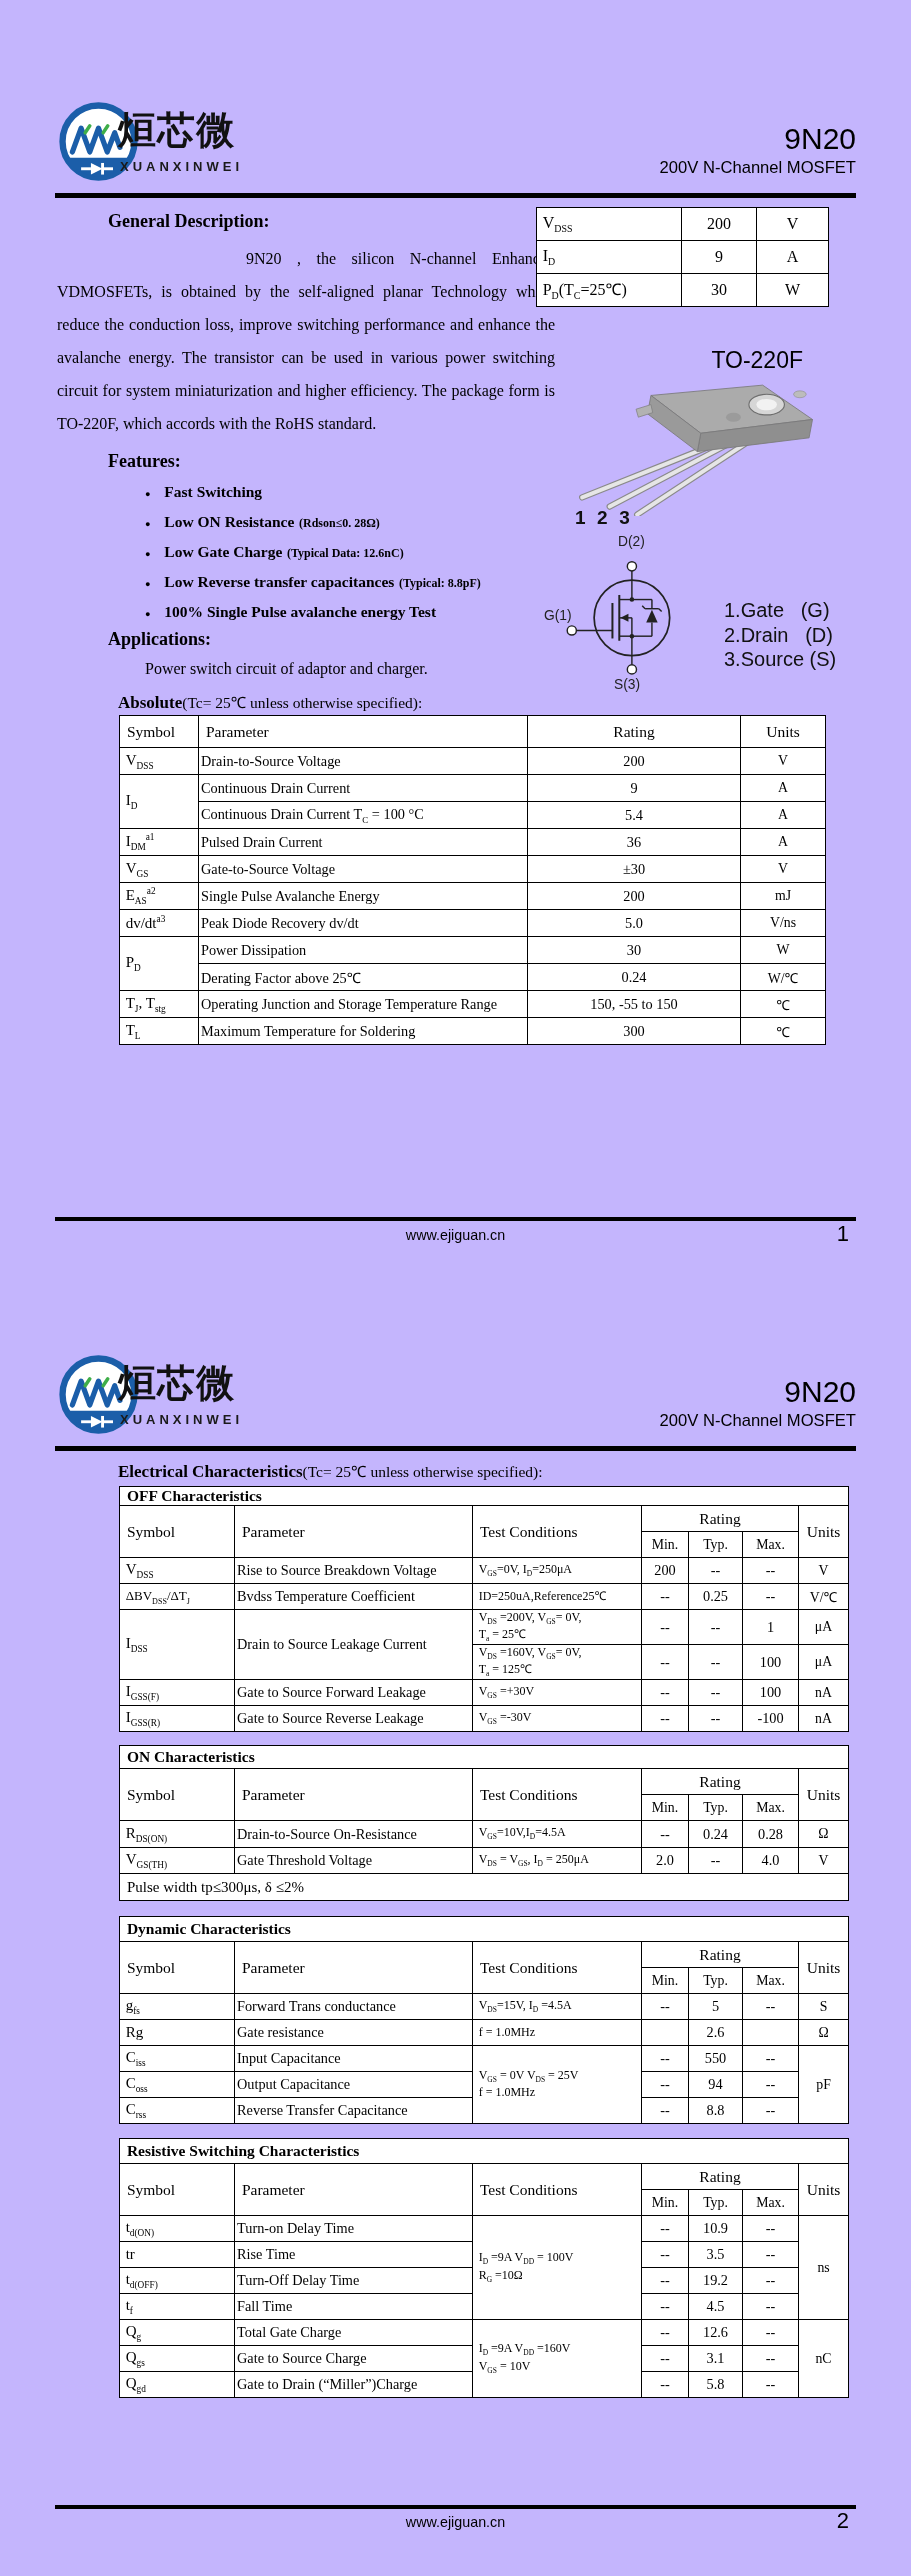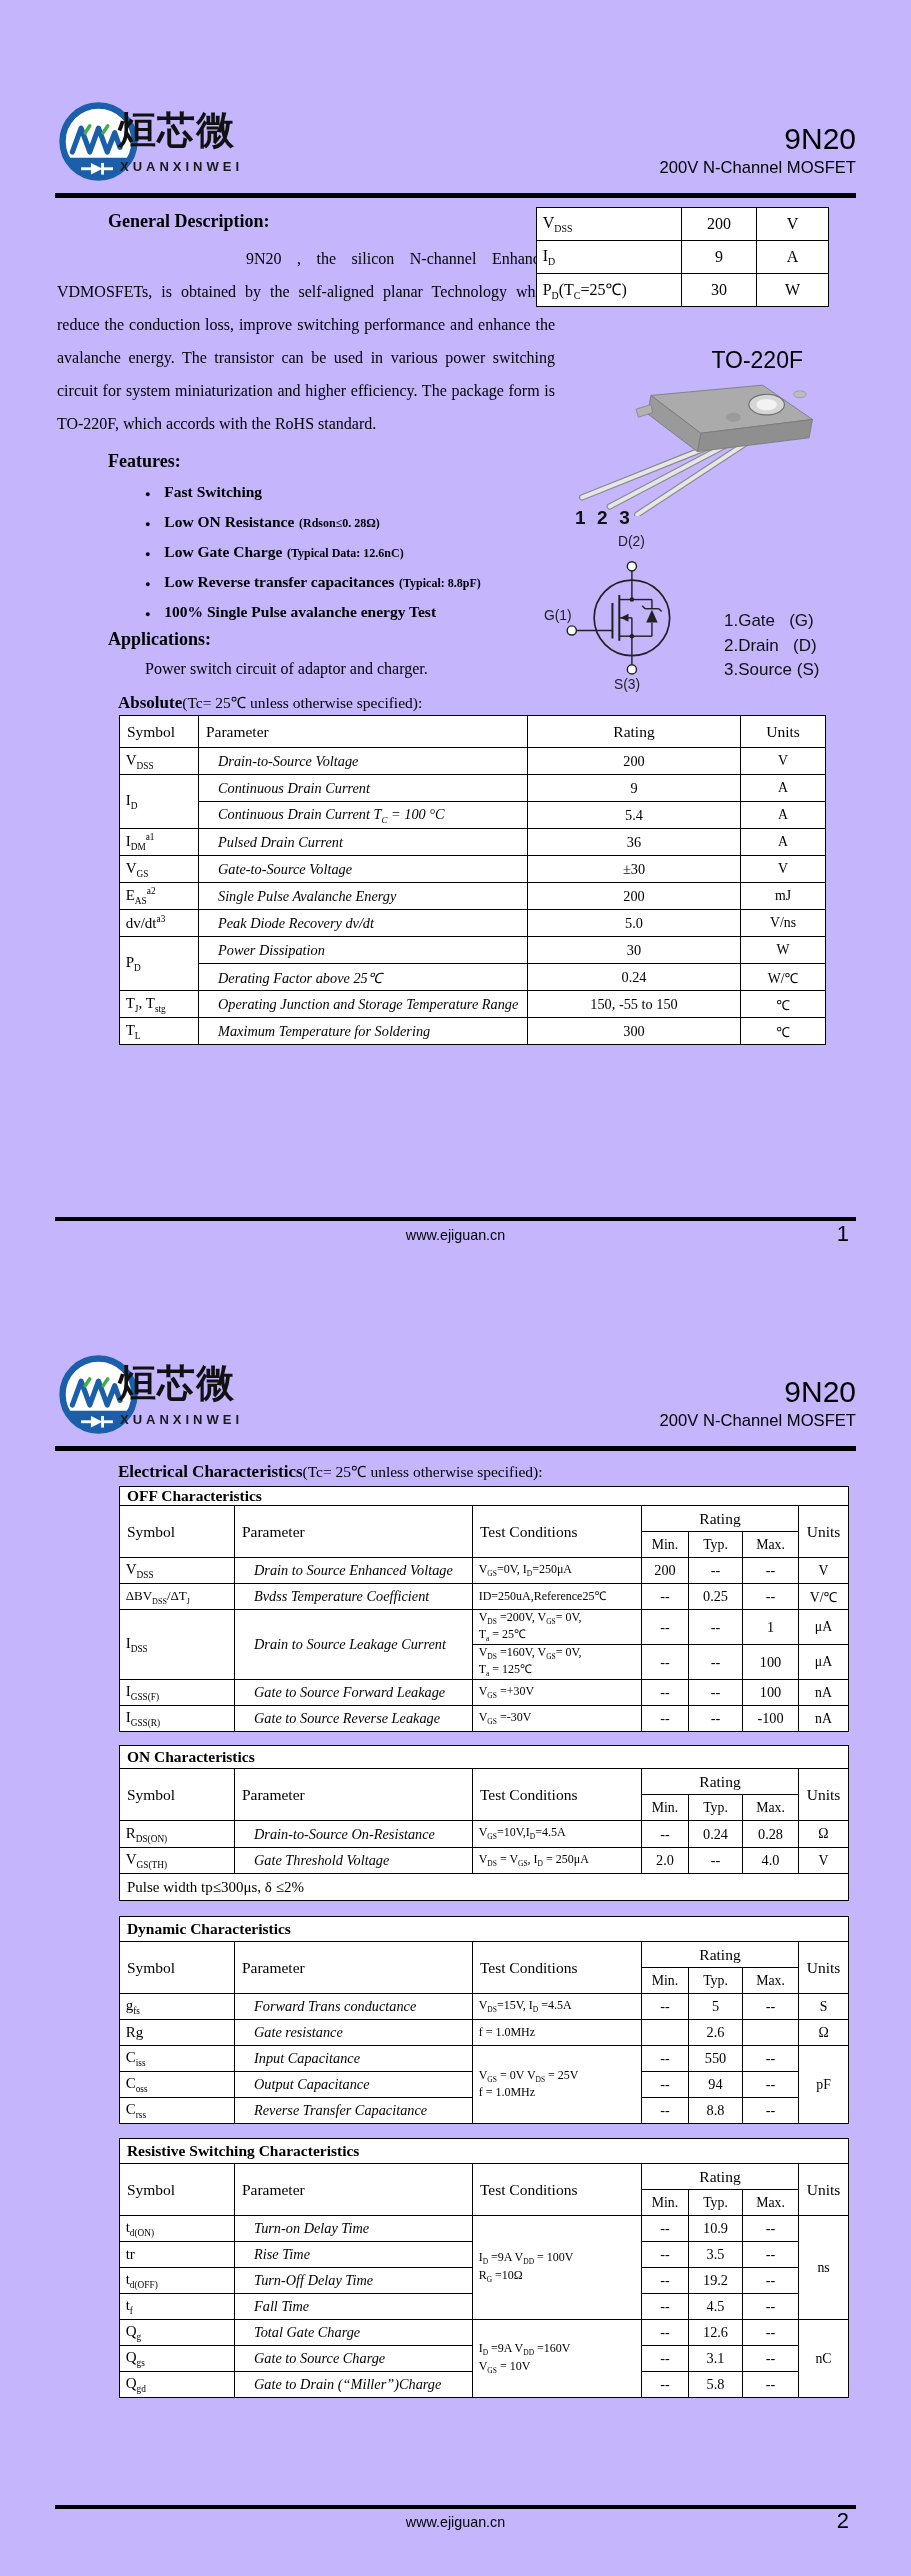--- a/index.html
+++ b/index.html
@@ -22,36 +22,36 @@
   .fmain{font-size:15.5px;}
   .fnote{font-size:12px;margin-left:4.6px;}
   .app-text{font-size:16px;}
   
   table{border-collapse:collapse;table-layout:fixed;position:absolute;background:#fff;}
   .dt{border:1.7px solid #000;}
   .dt td,.dt th{border:1.1px solid #000;padding:0;vertical-align:middle;overflow:hidden;}
   .dt th{font-weight:normal;font-size:15.5px;text-align:left;padding-left:6.9px;}
   .dt th.ctr{text-align:center;padding-left:0;}
   td.sym{font-size:15px;padding-left:5.7px;}
-  td.par{font-size:14.3px;padding-left:19px;font-style:italic;}
+  td.par{font-size:14.3px;padding-left:2px;}
   td.tc{font-size:12px;padding-left:5.7px;line-height:1.3;}
   td.ctr{text-align:center;font-size:14.3px;}
   td.unit{text-align:center;font-size:13.8px;}
   tr.titlerow td{font-weight:bold;font-size:15.5px;padding-left:6.9px;}
   tr.noterow td{font-size:15px;padding-left:6.9px;}
   
   .qs{border:1.1px solid #000;}
   .qs td{border:1.1px solid #000;padding:0 0 0 5.7px;font-size:16px;vertical-align:middle;}
   .qs td.ctr{text-align:center;padding-left:0;}
   sub{font-size:62%;}
   sup{font-size:62%;}
   .pkg-name{font-family:"Liberation Sans",sans-serif;font-size:23px;width:229px;text-align:right;}
   .pin-row{display:flex;gap:11.5px;font-family:"Liberation Sans",sans-serif;font-weight:bold;font-size:19px;color:#111;}
   .term{font-family:"Liberation Sans",sans-serif;font-size:13.8px;color:#222;}
-  .legend-item{font-family:"Liberation Sans",sans-serif;font-size:17px;color:#111;white-space:pre;margin-top:12px;}
+  .legend-item{font-family:"Liberation Sans",sans-serif;font-size:20px;color:#111;white-space:pre;}
   .footer-url{width:911px;text-align:center;font-family:"Liberation Sans",sans-serif;font-size:14.3px;}
   .pageno{width:29px;text-align:right;font-family:"Liberation Sans",sans-serif;font-size:22px;}
 </style>
 </head>
 <body>
 
 <div id="canvas">
 
   <div class="abs" style="left:55px;top:95px;width:356px;height:98px;">
     <svg width="87" height="87" viewBox="0 0 150 150" style="position:absolute;left:0;top:3.4px;">
@@ -327,21 +327,21 @@
         <th colspan="3" class="ctr">Rating</th>
         <th rowspan="2" class="ctr">Units</th>
       </tr>
       <tr style="height:26px">
         <th class="ctr" style="font-size:13.8px">Min.</th>
         <th class="ctr" style="font-size:13.8px">Typ.</th>
         <th class="ctr" style="font-size:13.8px">Max.</th>
       </tr>
       <tr style="height:26px">
         <td class="sym">V<sub>DSS</sub></td>
-        <td class="par">Drain to Source Enhanced Voltage</td>
+        <td class="par">Rise to Source Breakdown Voltage</td>
         <td class="tc">V<sub>GS</sub>=0V, I<sub>D</sub>=250μA</td>
         <td class="ctr">200</td>
         <td class="ctr">--</td>
         <td class="ctr">--</td>
         <td class="unit">V</td>
       </tr>
       <tr style="height:26px">
         <td class="sym" style="font-size:13px">ΔBV<sub>DSS</sub>/ΔT<sub>J</sub></td>
         <td class="par">Bvdss Temperature Coefficient</td>
         <td class="tc">ID=250uA,Reference25℃</td>

